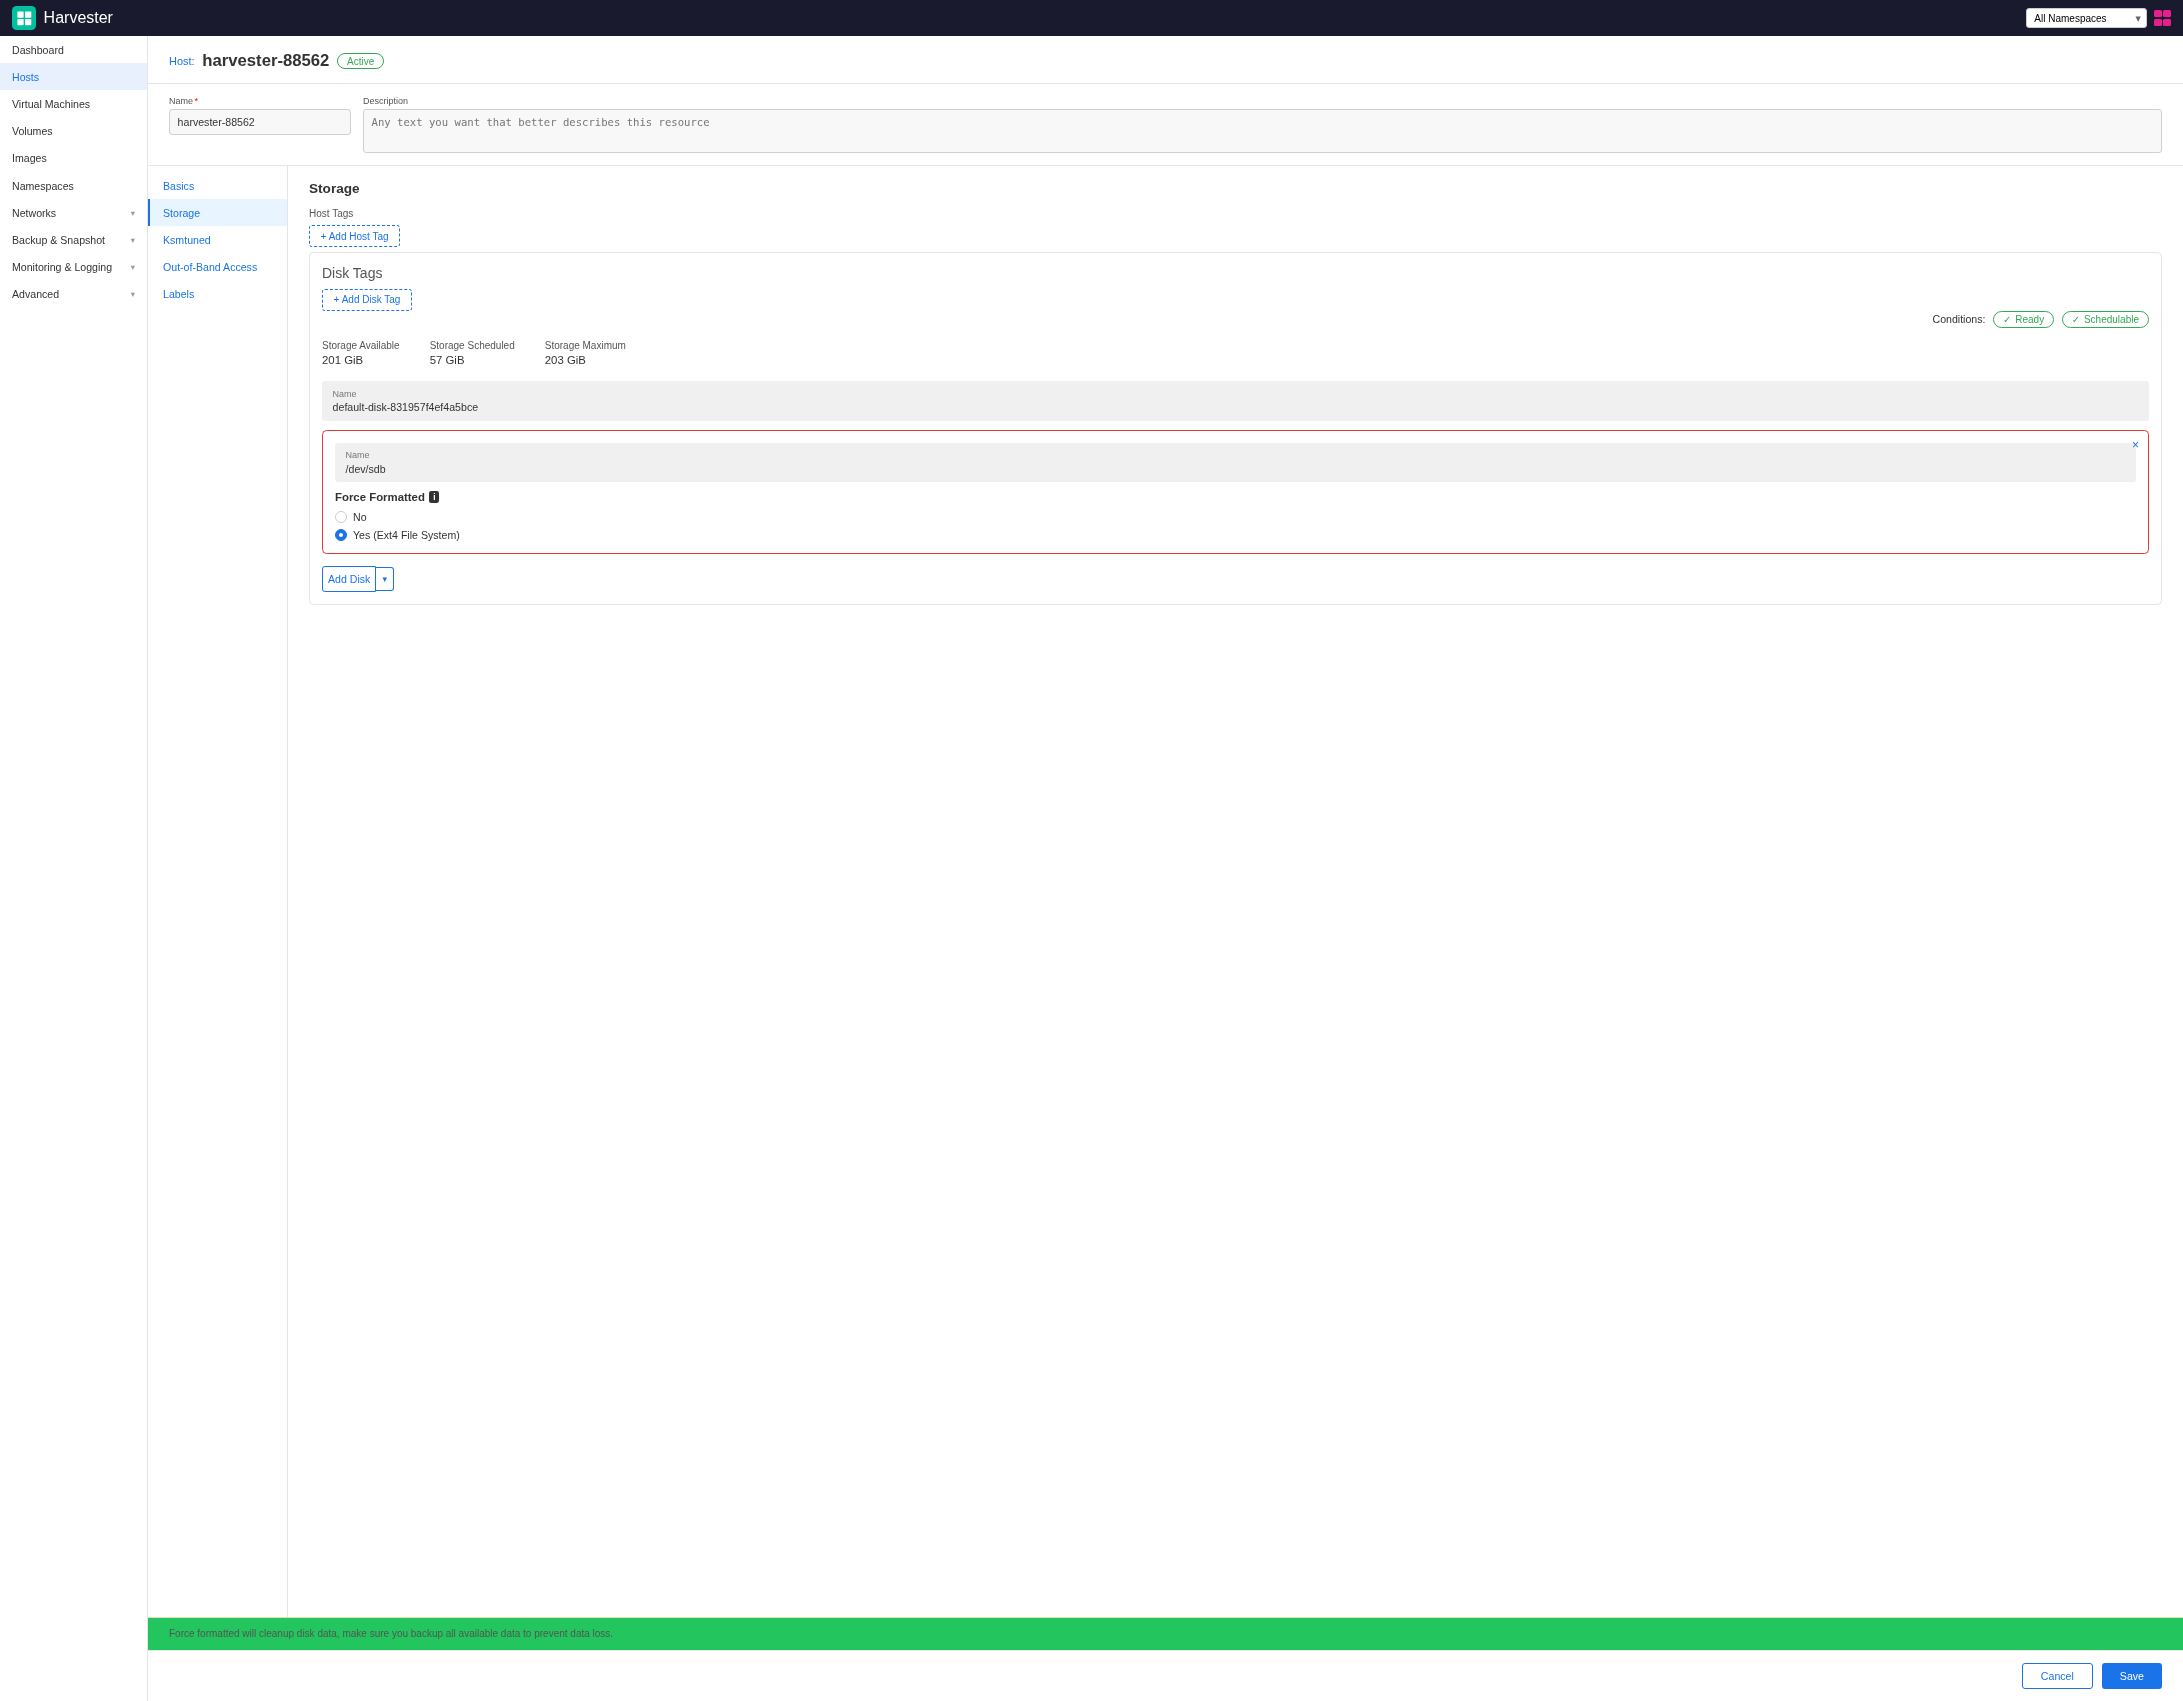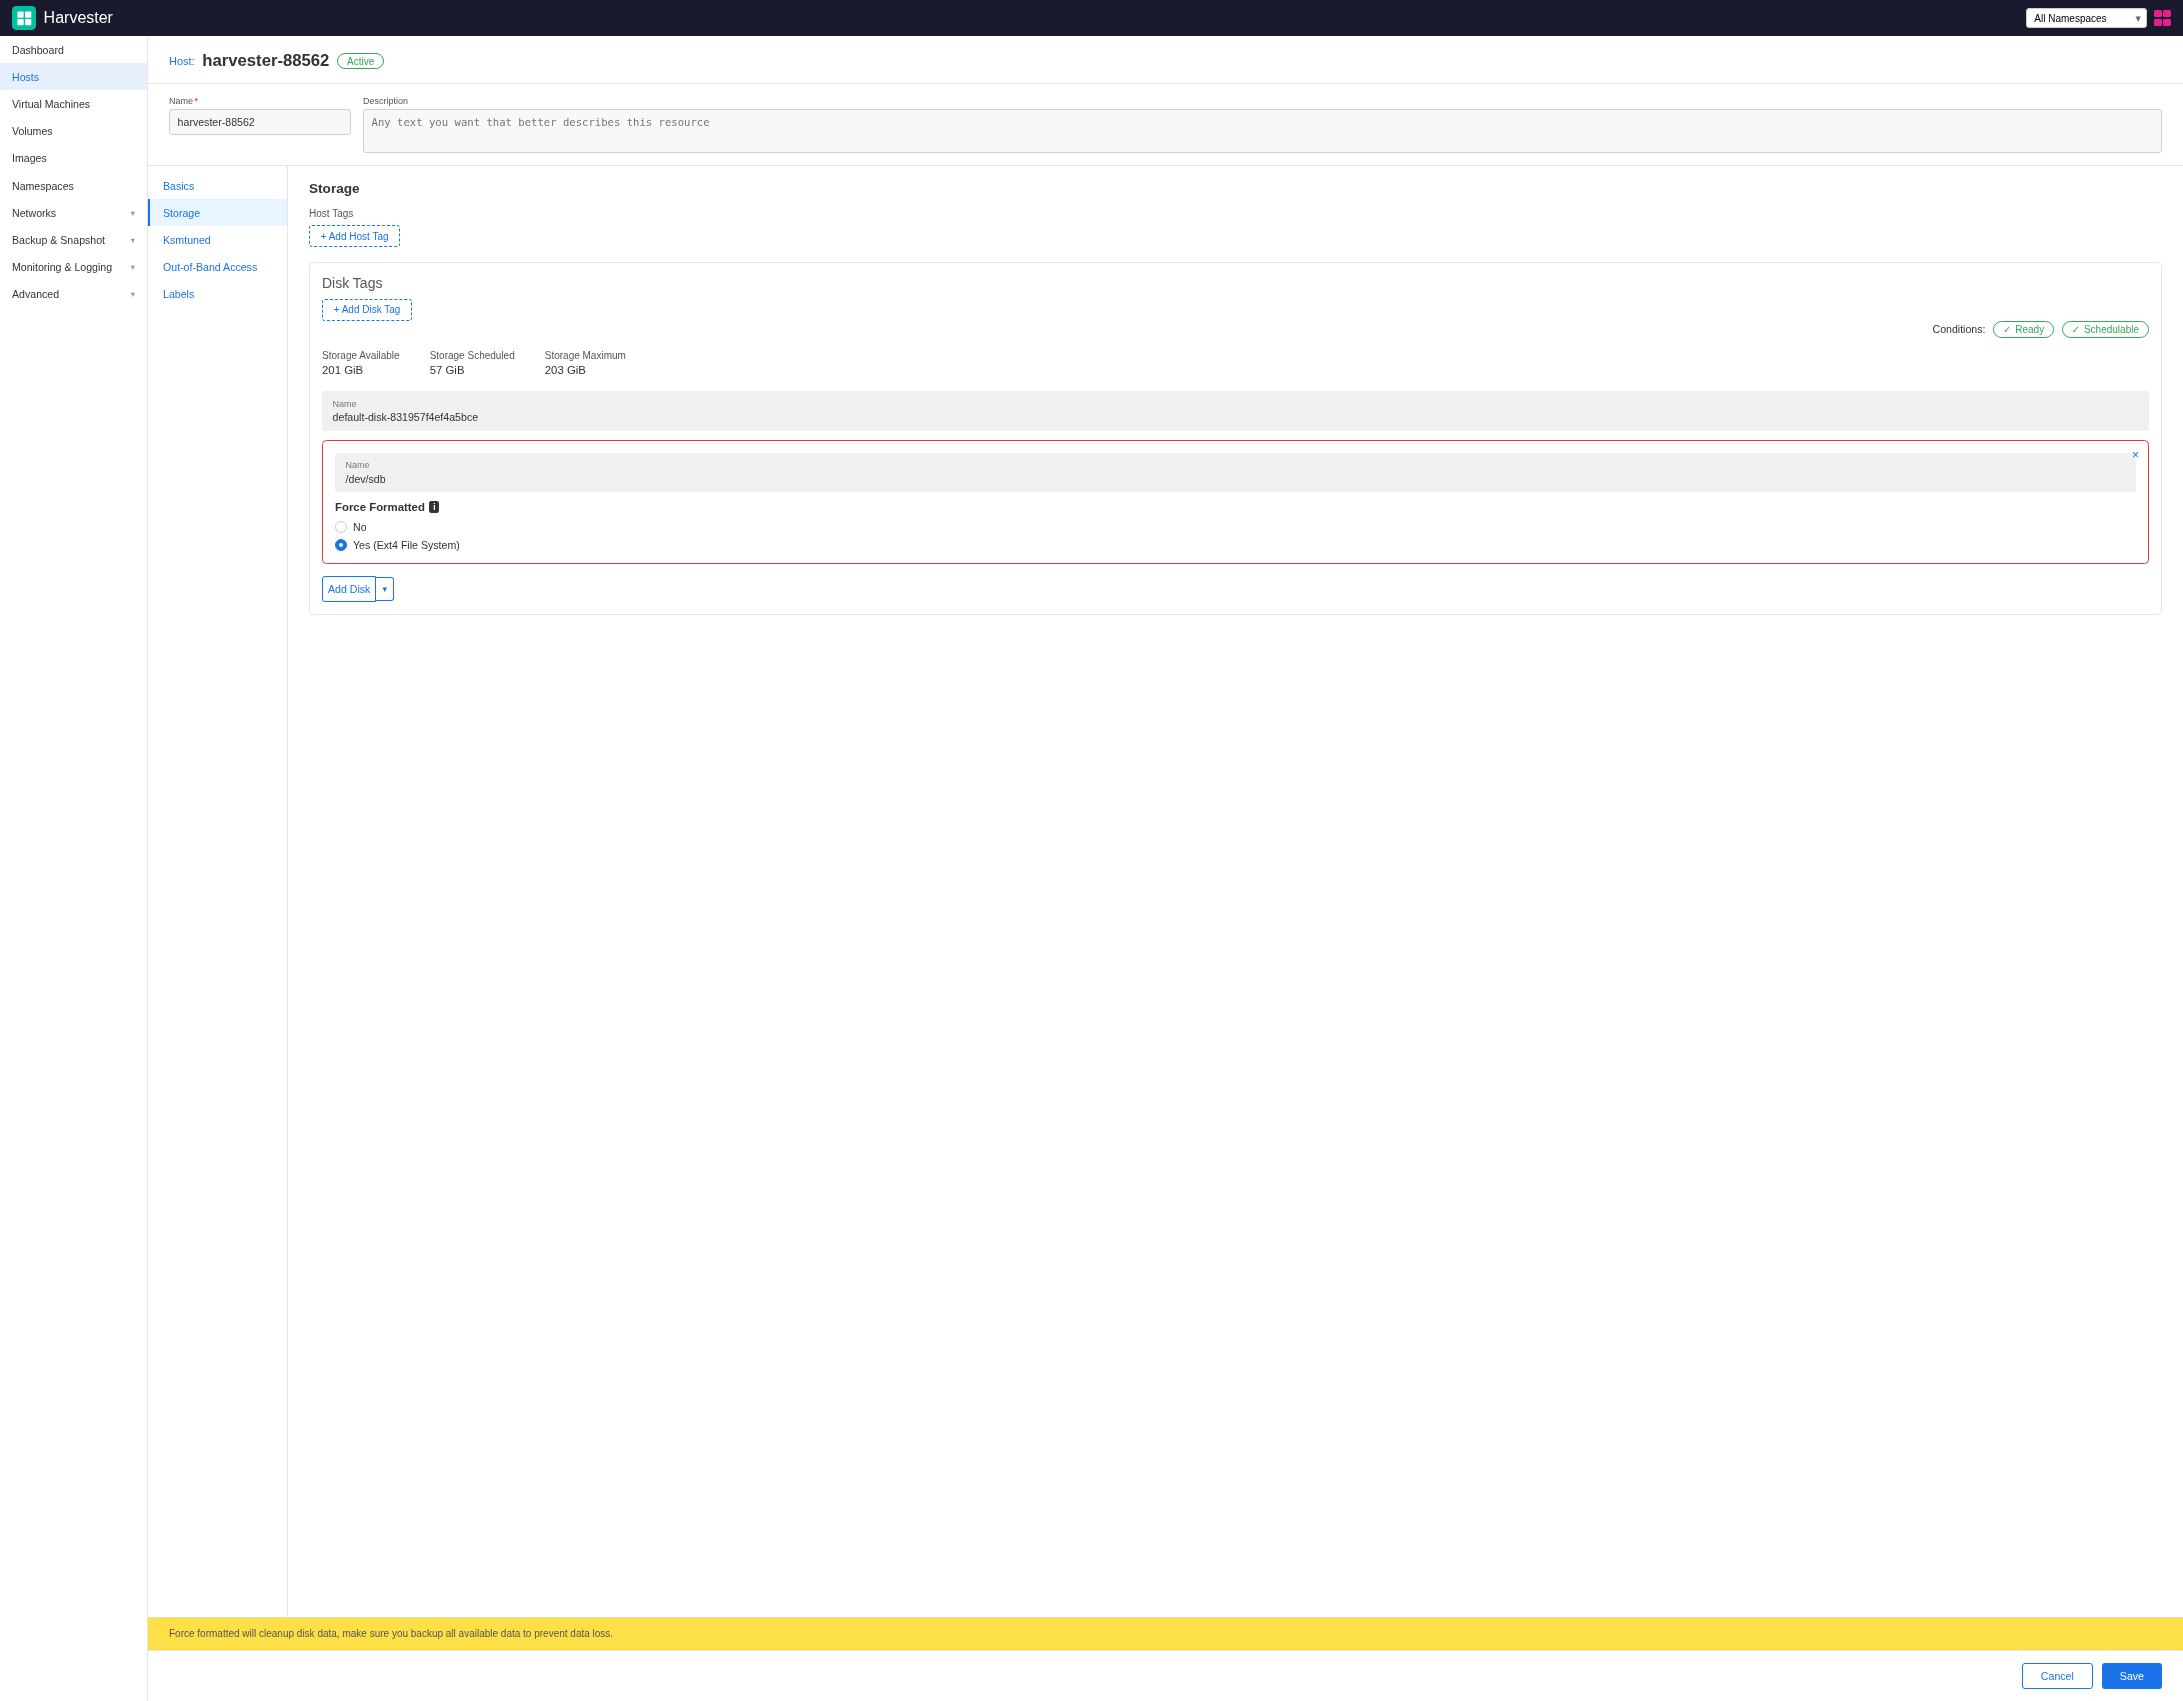--- a/index.html
+++ b/index.html
@@ -55,21 +55,21 @@
     
     .left-nav { width: 140px; border-right: 0.8px solid #e5e5e5; padding: 6px 0; flex-shrink: 0; background: white; }
     .left-nav-item { padding: 7.6px 15px; cursor: pointer; font-size: 10.6px; color: #1a73e8; }
     .left-nav-item.active { border-left: 2.3px solid #1a73e8; color: #1a73e8; background: #e8f4ff; padding-left: 13px; font-weight: 500; }
 
     
     .storage-section { flex: 1; padding: 15px 21px; overflow-y: auto; }
     .section-title { font-size: 13.6px; font-weight: 600; color: #333; margin-bottom: 12px; }
 
     
-    .tags-area { margin-bottom: 15px; }
+    .tags-area { margin-bottom: 5px; }
     .tags-label { font-size: 10px; color: #555; margin-bottom: 6px; font-weight: 500; }
     .add-tag-btn { border: 1.5px dashed #1a73e8; background: transparent; color: #1a73e8; padding: 4.5px 10.6px; border-radius: 3px; cursor: pointer; font-size: 10px; }
 
     
     .disk-section { border: 0.8px solid #e5e5e5; border-radius: 4.5px; padding: 12px; margin-bottom: 12px; }
     .disk-section-label { font-size: 14px; color: #555; margin-bottom: 7.6px; font-weight: 500; }
 
     
     .conditions-row { display: flex; align-items: center; justify-content: flex-end; gap: 7.6px; margin-bottom: 12px; }
     .conditions-label { font-size: 10.6px; color: #333; font-weight: 500; }
@@ -100,21 +100,21 @@
     .radio-circle.selected { border-color: #1a73e8; background: #1a73e8; }
     .radio-circle.selected::after { content: ''; width: 4.5px; height: 4.5px; background: white; border-radius: 50%; }
     .radio-circle.unselected { border-color: #ccc; background: white; }
 
     
     .add-disk-row { display: flex; align-items: center; gap: 0; }
     .add-disk-btn { border: 0.8px solid #1a73e8; color: #1a73e8; background: white; padding: 6px 5px; border-radius: 3px 0 0 3px; cursor: pointer; font-size: 10.6px; }
     .add-disk-dropdown { border: 0.8px solid #1a73e8; border-left: none; color: #1a73e8; background: white; padding: 6px 6px; border-radius: 0 3px 3px 0; cursor: pointer; font-size: 9px; }
 
     
-    .warning-bar { background: #fde047; border-top: 0.8px solid #e5e0b0; padding: 10.6px 21px; font-size: 10px; color: #555; margin-top: auto; }
+    .warning-bar { background: #22c55e; border-top: 0.8px solid #e5e0b0; padding: 10.6px 21px; font-size: 10px; color: #555; margin-top: auto; }
 
     
     .footer { display: flex; justify-content: flex-end; gap: 9px; padding: 12px 21px; border-top: 0.8px solid #e5e5e5; background: white; }
     .btn-cancel { border: 0.8px solid #1a73e8; color: #1a73e8; background: white; padding: 6px 18px; border-radius: 3px; cursor: pointer; font-size: 10.6px; }
     .btn-save { background: #1a73e8; color: white; border: none; padding: 6px 18px; border-radius: 3px; cursor: pointer; font-size: 10.6px; font-weight: 500; }
   </style>
 </head>
 <body>
 
 <div class="topbar">

